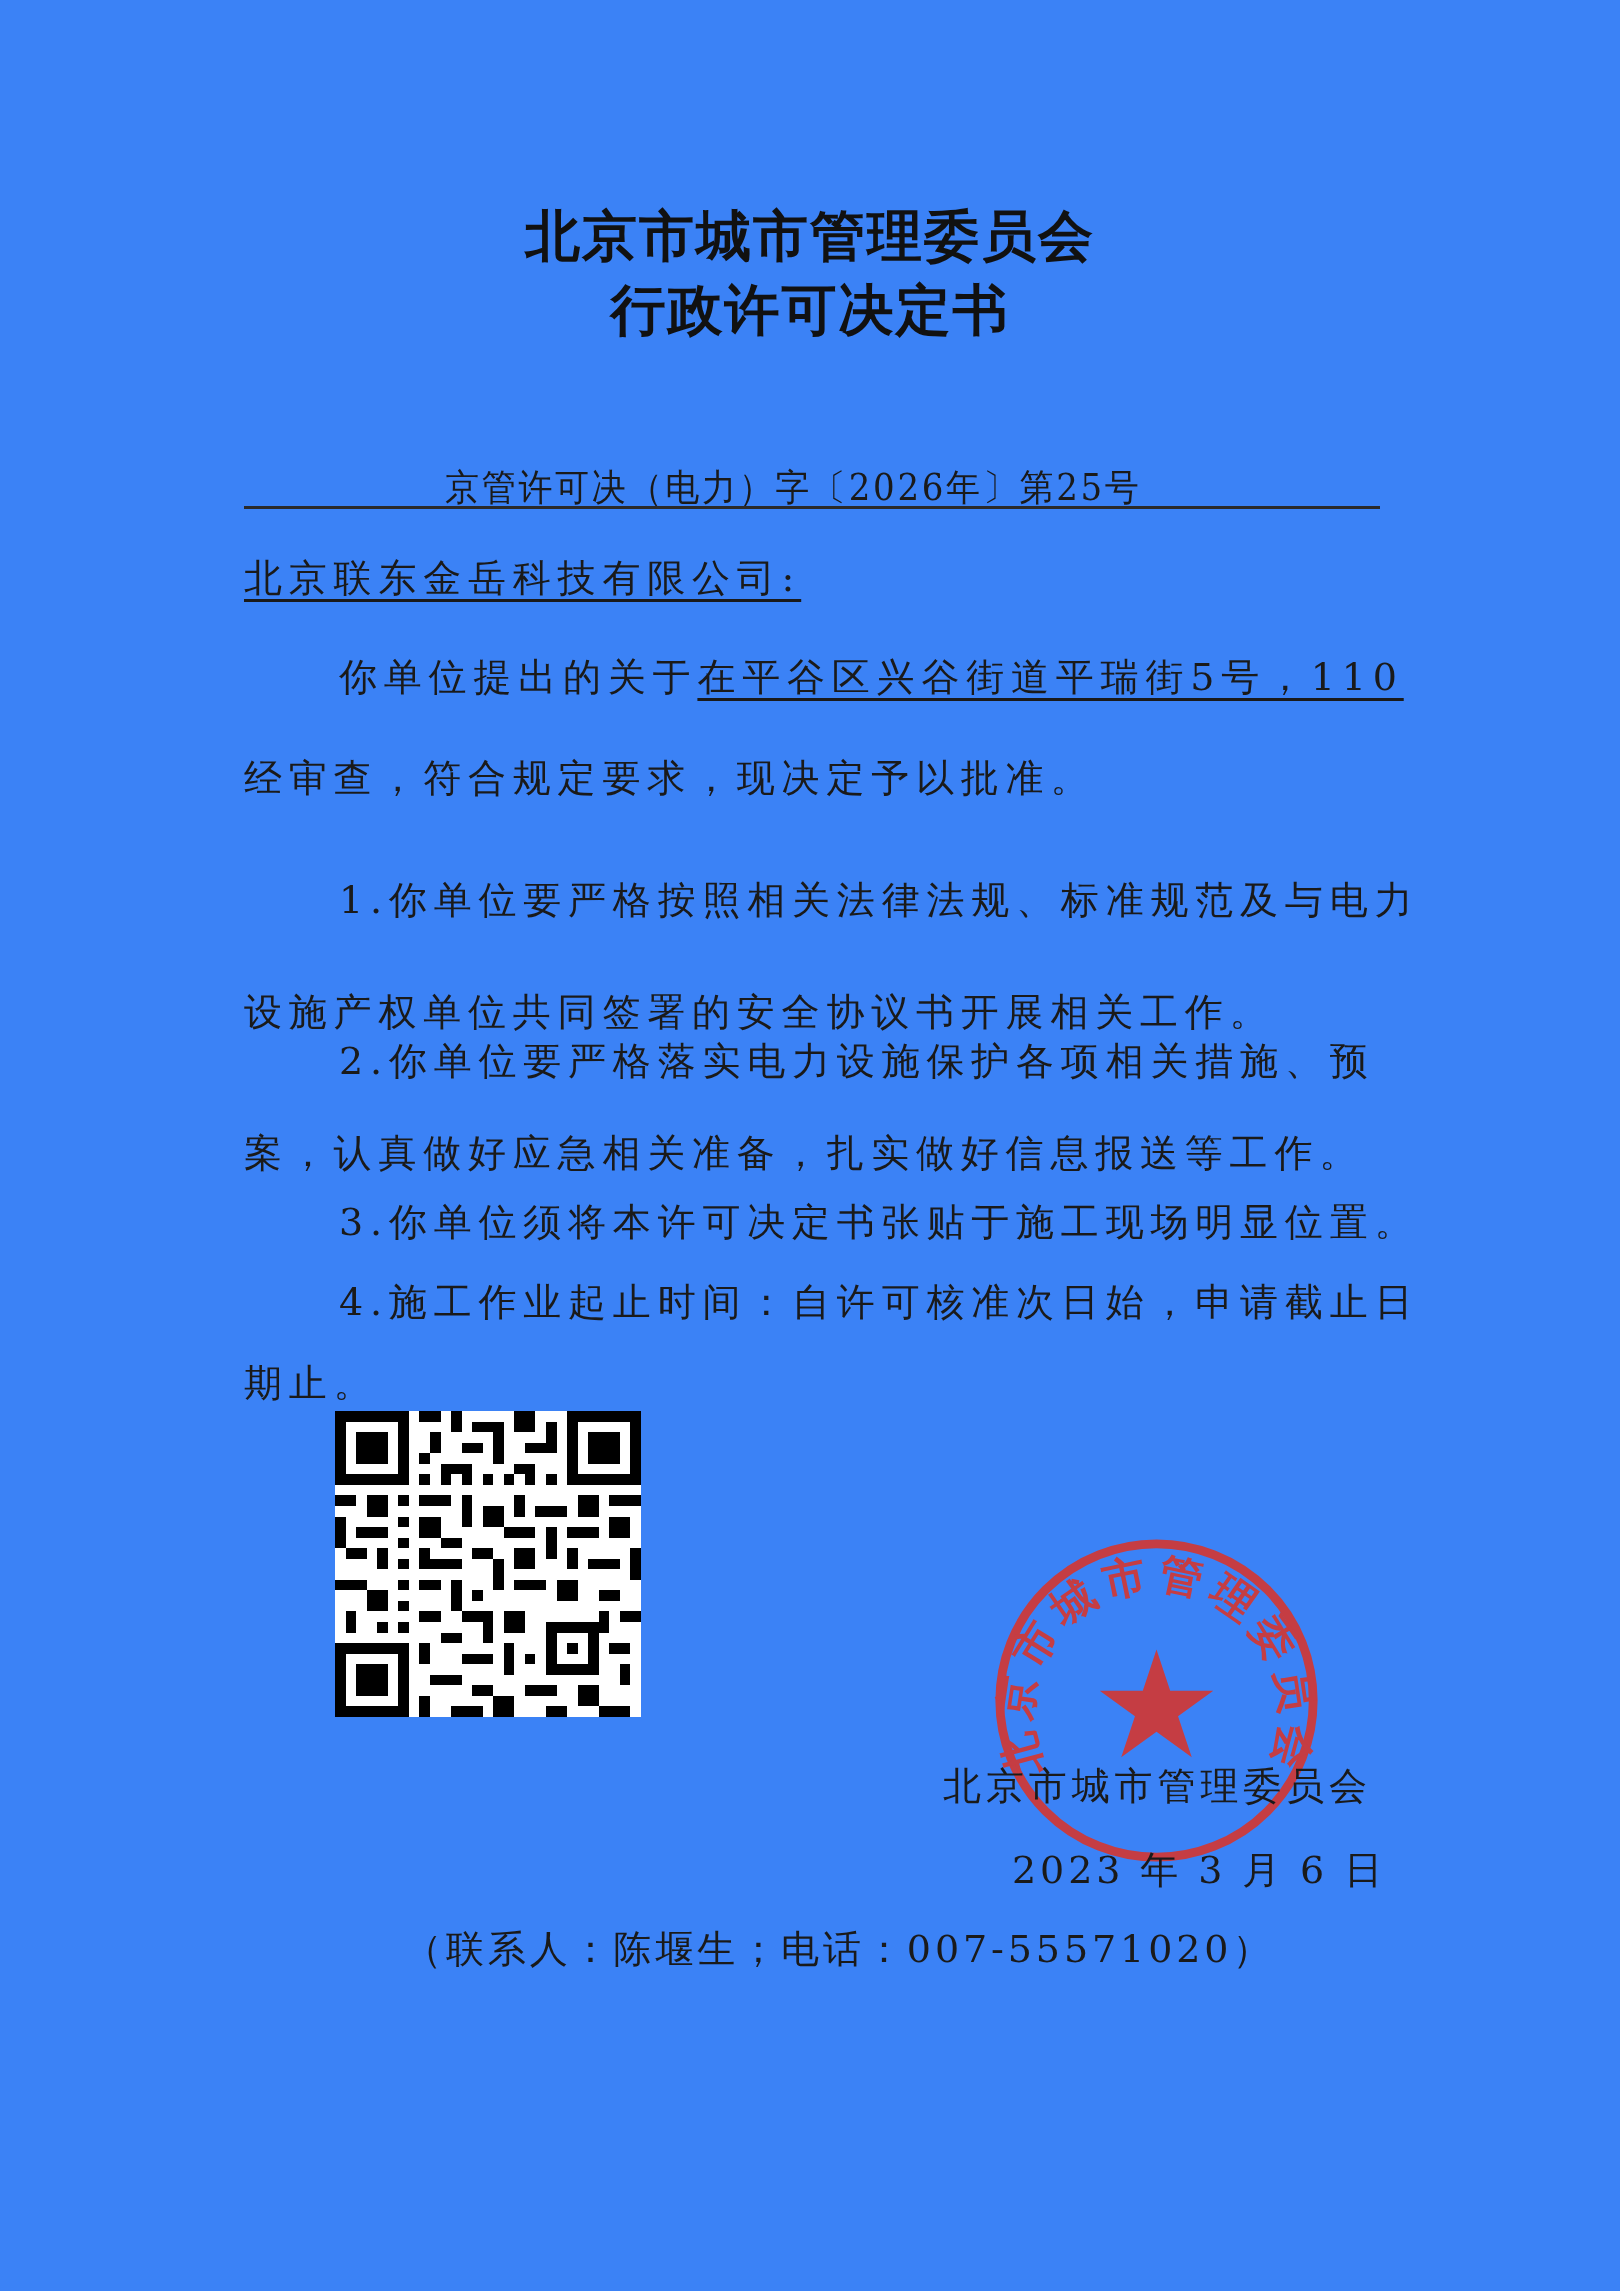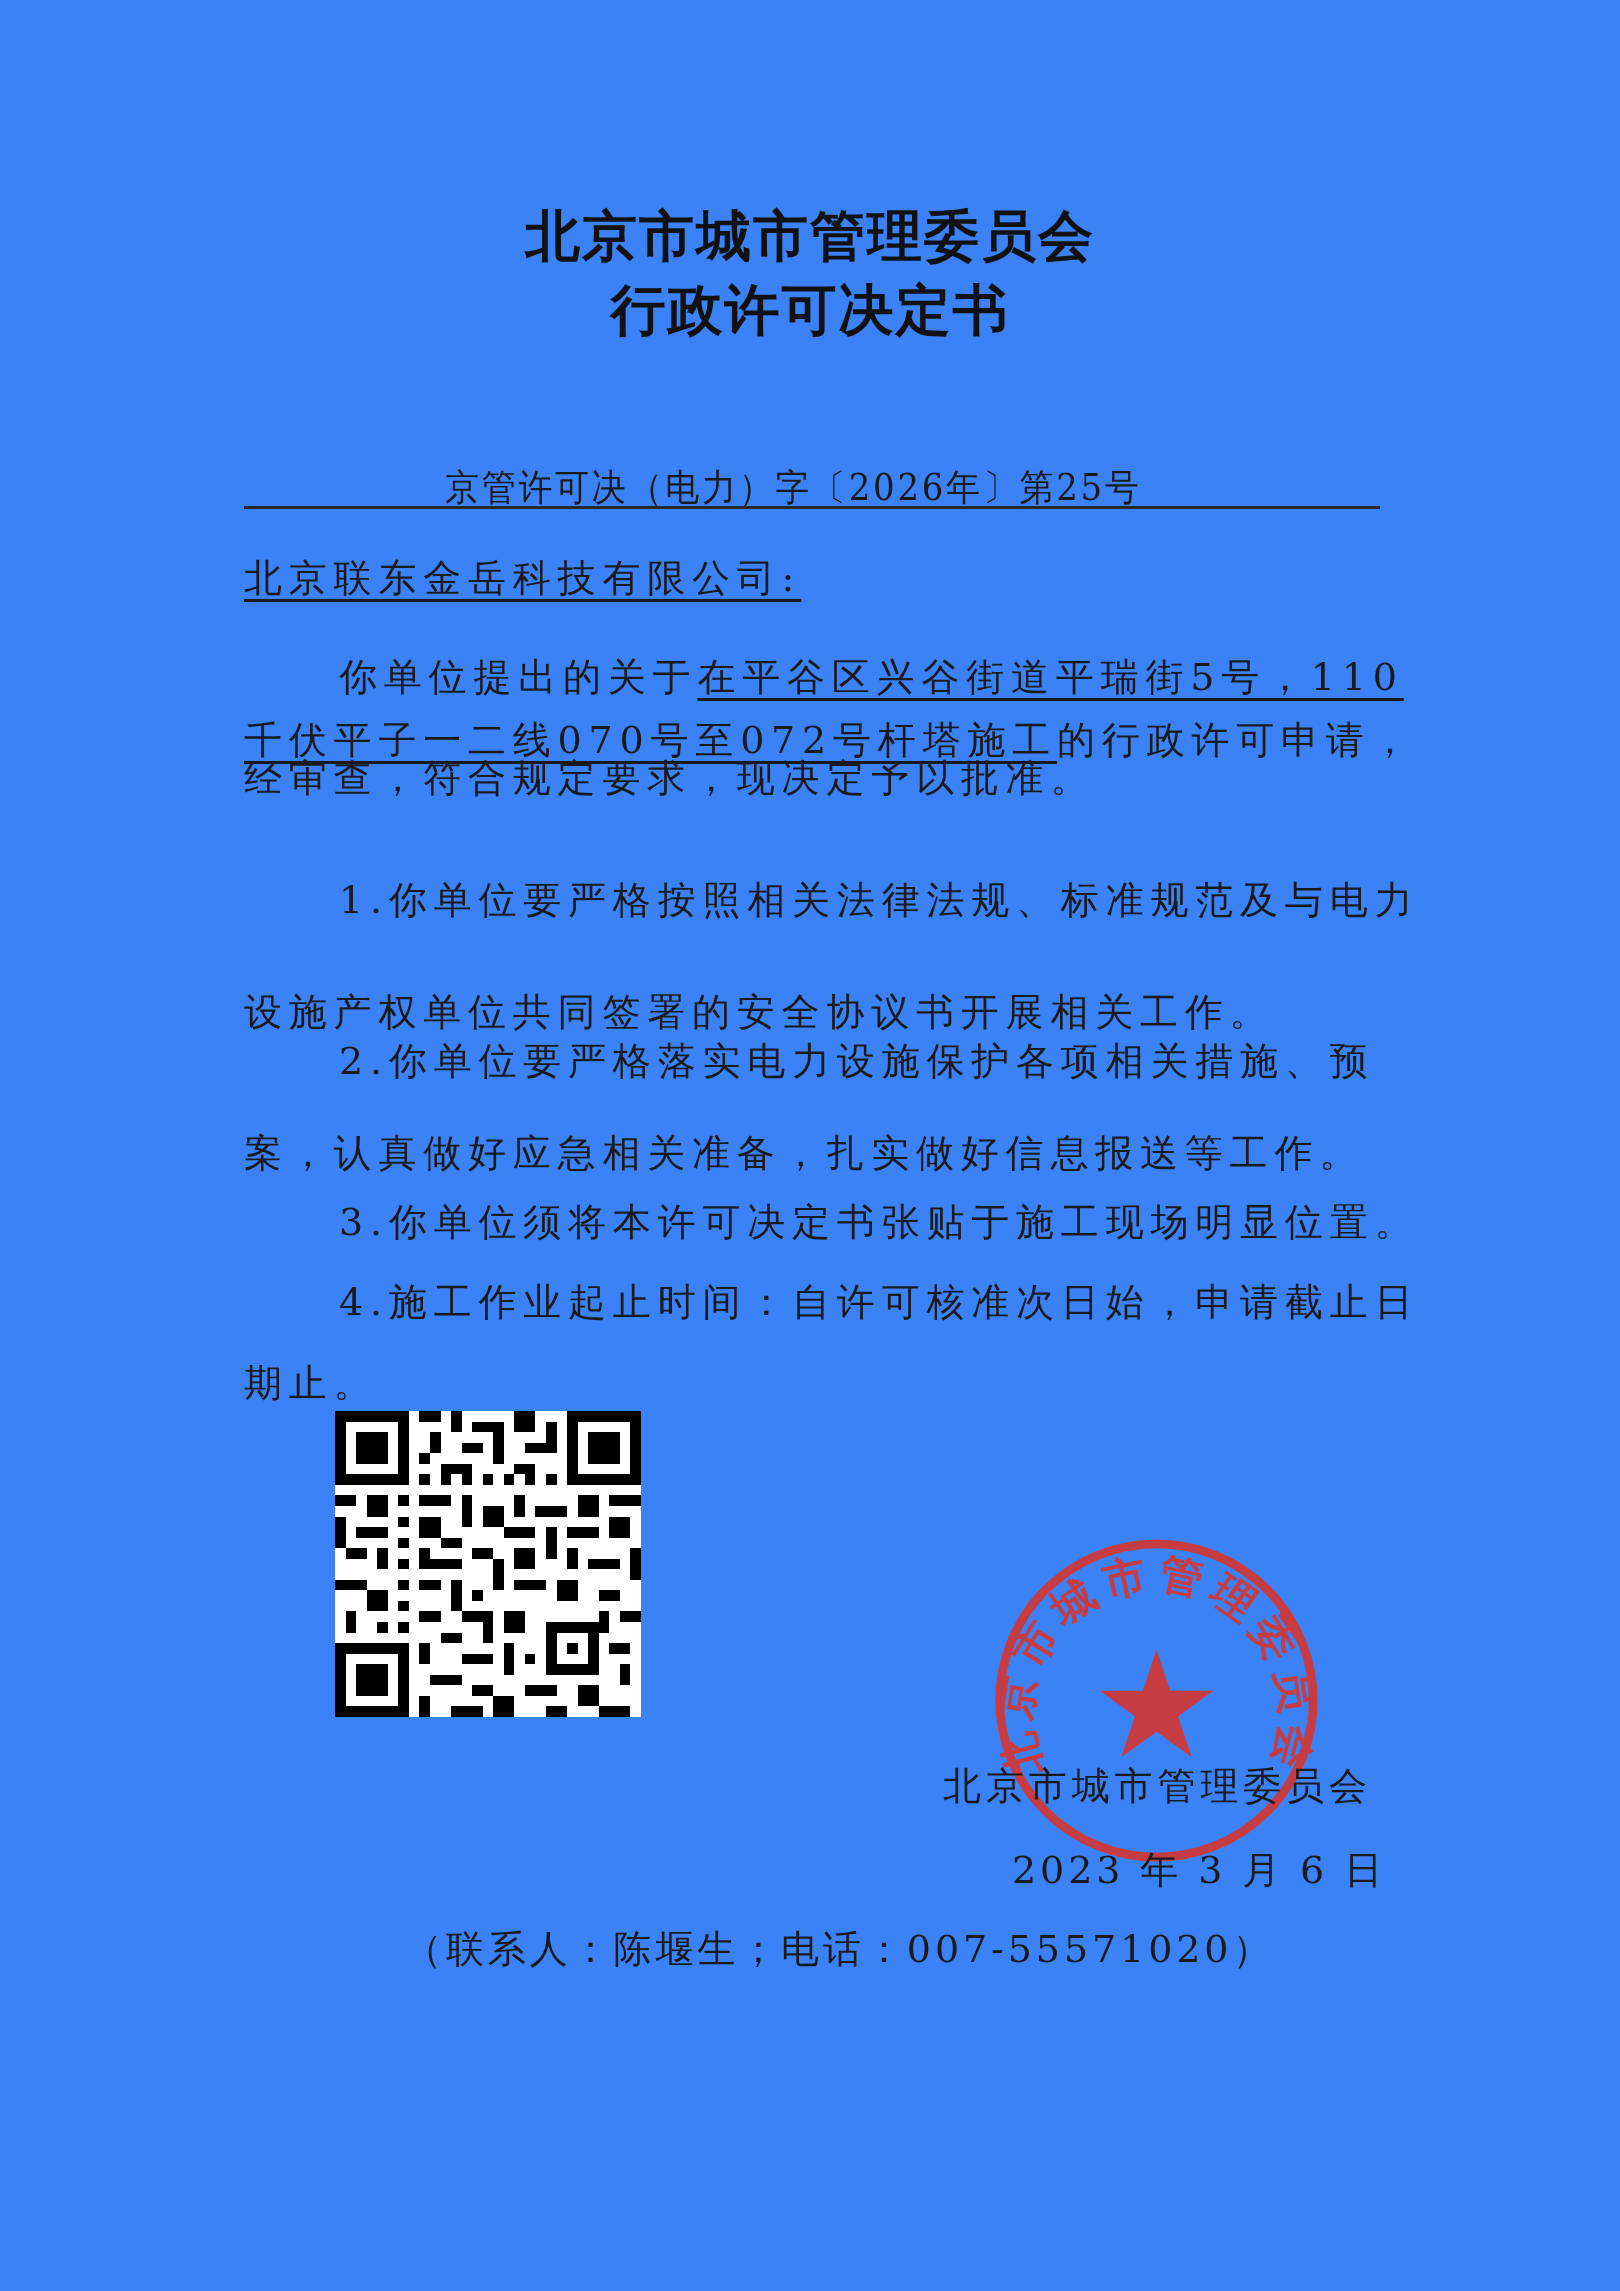--- a/index.html
+++ b/index.html
@@ -47,23 +47,20 @@
     <span>京管许可决（电力）字〔2026年〕第25号</span>
   </div>
   <div class="rule"></div>
 
   <div class="line" style="top:551px;">
     <span class="u">北京联东金岳科技有限公司:</span>
   </div>
 
   <div class="line indent" style="top:632px;margin-top:18px;">
     <span>你单位提出的关于</span><span class="u">在平谷区兴谷街道平瑞街5号，110</span>
-  </div>
-  <div class="line" style="top:713px;">
-    <span class="u">千伏平子一二线070号至072号杆塔施工</span><span>的行政许可申请，</span>
   </div>
   <div class="line" style="top:751px;">经审查，符合规定要求，现决定予以批准。</div>
 
   <div class="line indent" style="top:873px;">1.你单位要严格按照相关法律法规、标准规范及与电力</div>
   <div class="line" style="top:985px;">设施产权单位共同签署的安全协议书开展相关工作。</div>
 
   <div class="line indent" style="top:1034px;">2.你单位要严格落实电力设施保护各项相关措施、预</div>
   <div class="line" style="top:1126px;font-family:Liberation Serif, serif;">案，认真做好应急相关准备，扎实做好信息报送等工作。</div>
 
   <div class="line indent" style="top:1195px;">3.你单位须将本许可决定书张贴于施工现场明显位置。</div>

